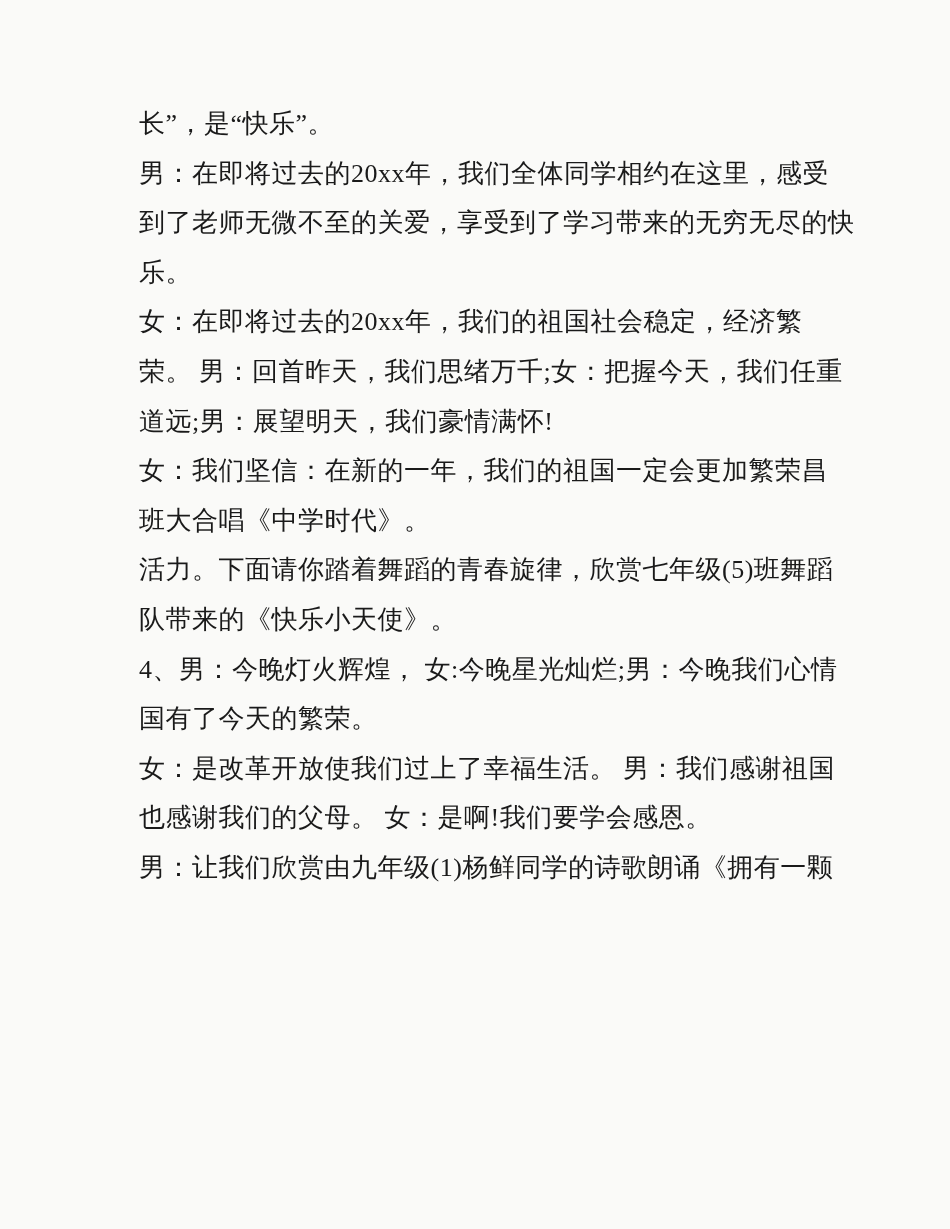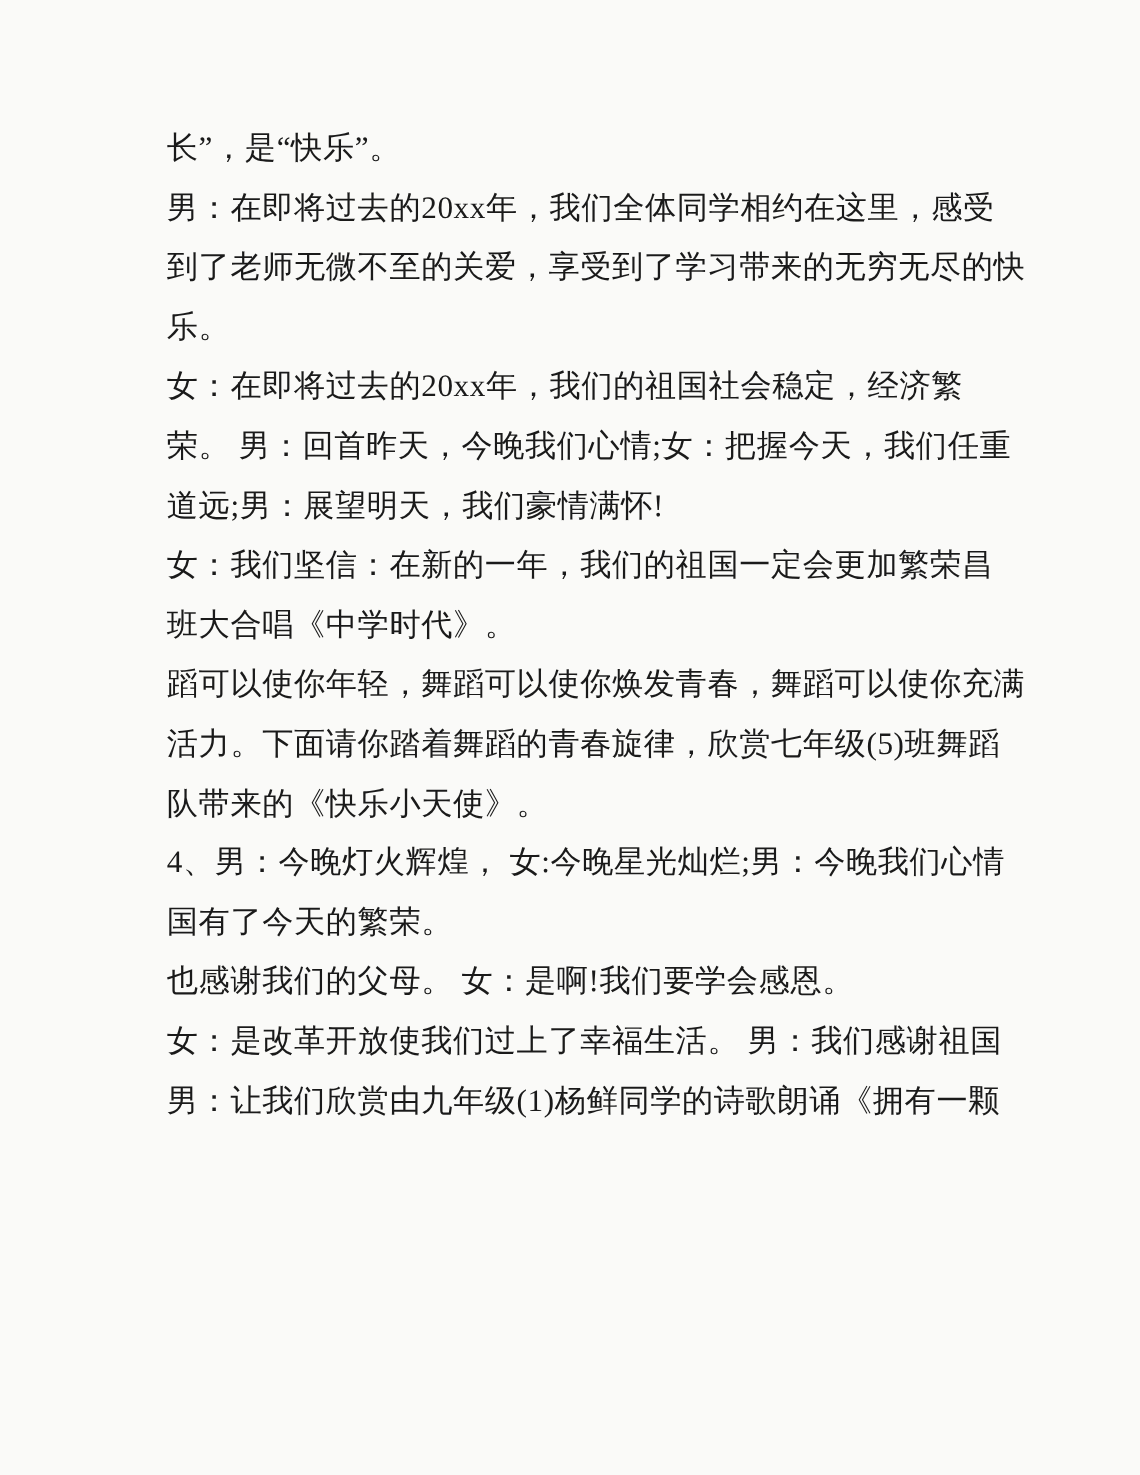--- a/index.html
+++ b/index.html
@@ -37,26 +37,25 @@
 </head>
 <body>
 
 <div class="page">
   <div class="text-block">
     <div class="line">长”，是“快乐”。</div>
     <div class="line">男：在即将过去的20xx年，我们全体同学相约在这里，感受</div>
     <div class="line">到了老师无微不至的关爱，享受到了学习带来的无穷无尽的快</div>
     <div class="line">乐。</div>
     <div class="line">女：在即将过去的20xx年，我们的祖国社会稳定，经济繁</div>
-    <div class="line">荣。 男：回首昨天，今晚我们心情;女：把握今天，我们任重</div>
+    <div class="line">荣。 男：回首昨天，我们思绪万千;女：把握今天，我们任重</div>
     <div class="line">道远;男：展望明天，我们豪情满怀!</div>
     <div class="line">女：我们坚信：在新的一年，我们的祖国一定会更加繁荣昌</div>
     <div class="line">班大合唱《中学时代》。</div>
-    <div class="line">蹈可以使你年轻，舞蹈可以使你焕发青春，舞蹈可以使你充满</div>
     <div class="line">活力。下面请你踏着舞蹈的青春旋律，欣赏七年级(5)班舞蹈</div>
     <div class="line">队带来的《快乐小天使》。</div>
     <div class="line">4、男：今晚灯火辉煌， 女:今晚星光灿烂;男：今晚我们心情</div>
     <div class="line">国有了今天的繁荣。</div>
+    <div class="line">女：是改革开放使我们过上了幸福生活。 男：我们感谢祖国</div>
     <div class="line">也感谢我们的父母。 女：是啊!我们要学会感恩。</div>
-    <div class="line">女：是改革开放使我们过上了幸福生活。 男：我们感谢祖国</div>
     <div class="line">男：让我们欣赏由九年级(1)杨鲜同学的诗歌朗诵《拥有一颗</div>
   </div>
 </div>
 
 </body></html>

